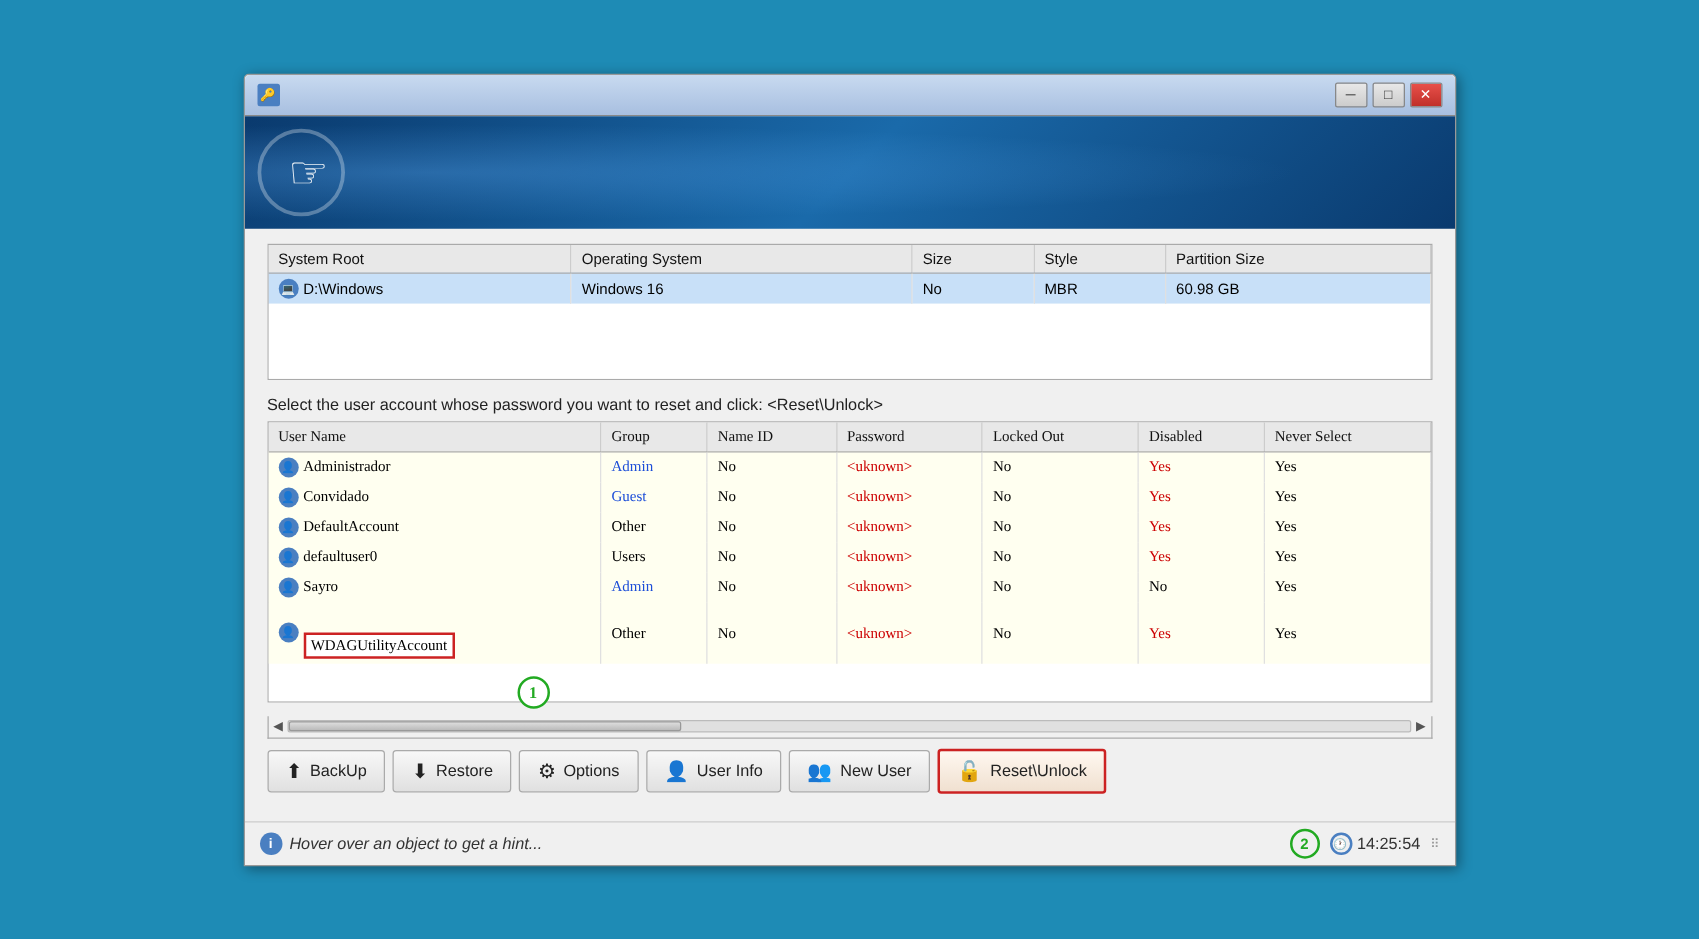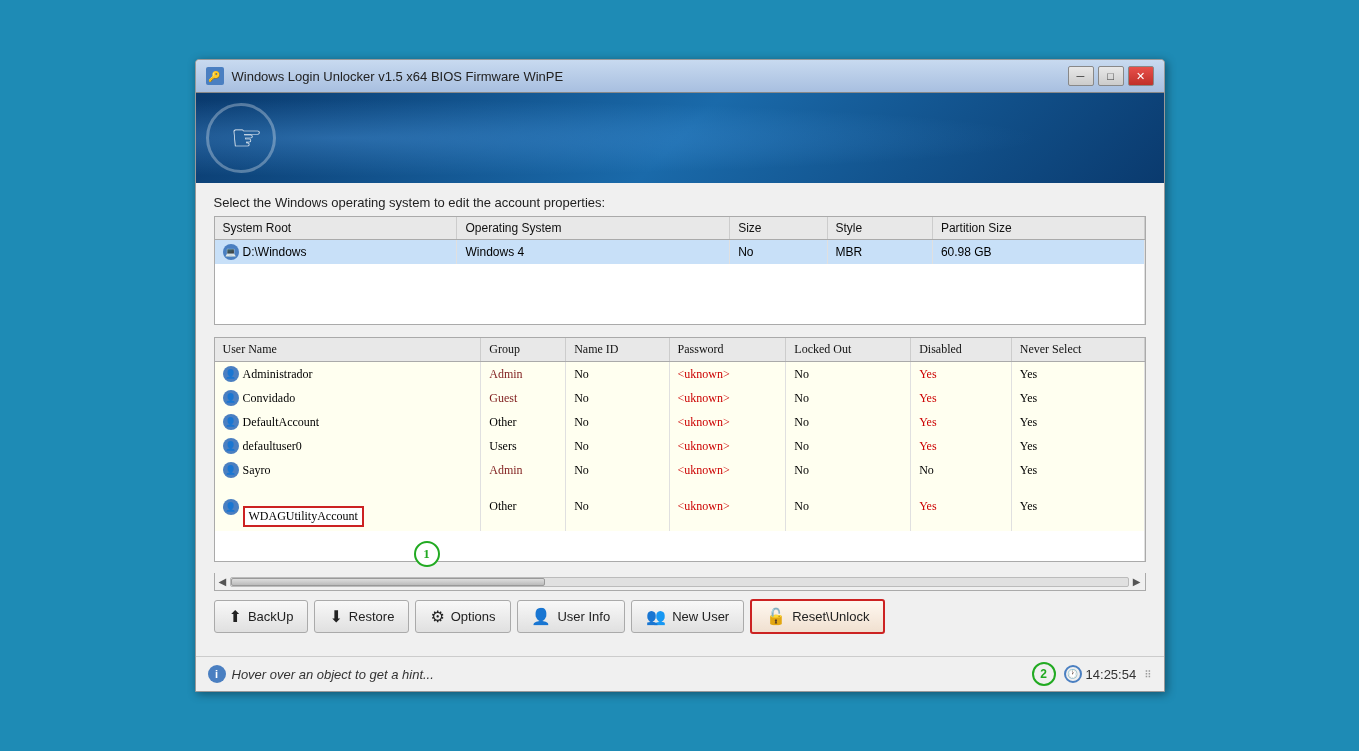--- a/index.html
+++ b/index.html
@@ -136,21 +136,21 @@
       padding: 4px 8px;
       border-right: 1px solid #e0e0e0;
       font-size: 12px;
     }
     .data-table tr.row-selected td {
       background: #c8e0f8;
     }
     .data-table tr:not(.row-selected) td {
       background: #fffff0;
     }
-    .text-green { color: #7f1d1d; }
+    .text-green { color: #1d4ed8; }
     .text-red { color: #cc0000; }
     .user-icon {
       display: inline-flex;
       align-items: center;
       gap: 4px;
     }
     .user-avatar {
       width: 16px;
       height: 16px;
       background: #4a7fc1;
@@ -282,69 +282,68 @@
     }
   </style>
 </head>
 <body>
 
 <div class="window">
 
   <div class="title-bar">
     <div class="title-bar-left">
       <div class="title-icon">🔑</div>
-      <span class="title-text">Windows Login Unlocker v1.5 x64  BIOS Firmware WinPE</span>
     </div>
     <div class="title-buttons">
       <button class="title-btn">─</button>
       <button class="title-btn">□</button>
       <button class="title-btn close">✕</button>
     </div>
   </div>
 
   <div class="banner">
     <div class="banner-dots"></div>
     <div class="banner-circle"></div>
     <div class="banner-hand">☞</div>
   </div>
 
   <div class="main-content">
 
-    <div class="section-label">Select the Windows operating system to edit the account properties:</div>
     <div class="table-container">
       <table class="data-table">
         <thead>
           <tr>
             <th>System Root</th>
             <th>Operating System</th>
             <th>Size</th>
             <th>Style</th>
             <th>Partition Size</th>
           </tr>
         </thead>
         <tbody>
           <tr class="row-selected">
             <td>
               <span class="user-icon">
                 <span class="user-avatar">💻</span>
                 D:\Windows
               </span>
             </td>
-            <td>Windows 4</td>
+            <td>Windows 16</td>
             <td>No</td>
             <td>MBR</td>
             <td>60.98 GB</td>
           </tr>
           <tr style="height:60px;">
               <td colspan="5" style="background:white;"></td>
             </tr>
         </tbody>
       </table>
     </div>
 
+    <div class="section-label">Select the user account whose password you want to reset and click: &lt;Reset\Unlock&gt;</div>
     <div class="users-section-wrapper">
       <div class="table-container">
         <table class="data-table">
           <thead>
             <tr>
               <th>User Name</th>
               <th>Group</th>
               <th>Name ID</th>
               <th>Password</th>
               <th>Locked Out</th>

